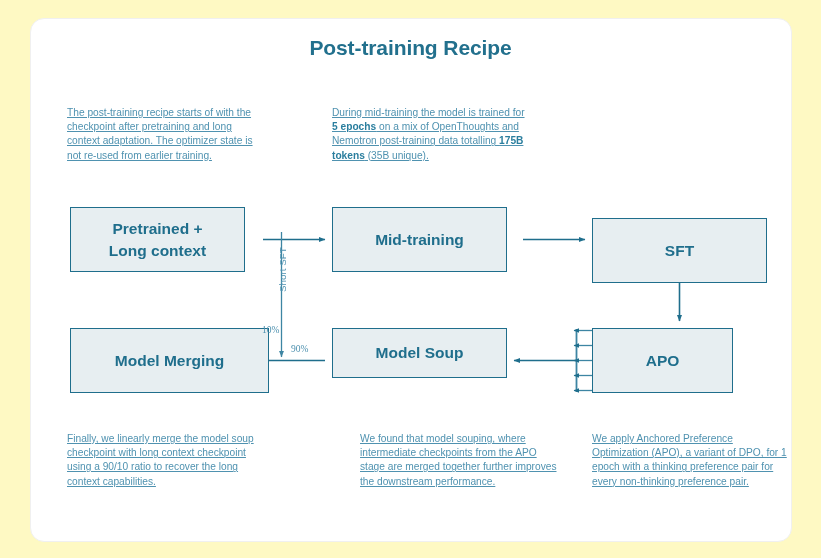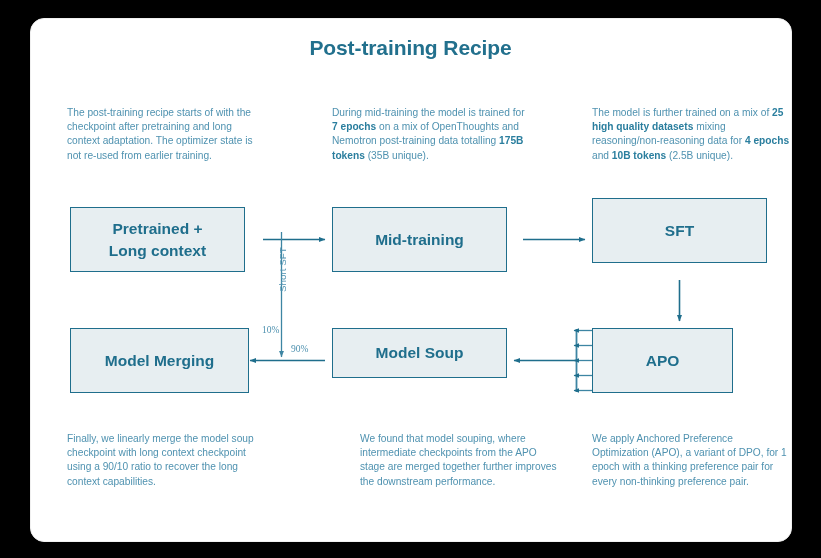--- a/index.html
+++ b/index.html
@@ -10,21 +10,21 @@
   body {
     width: 821px;
     height: 558px;
     font-family: "Liberation Sans", sans-serif;
     overflow: hidden;
   }
   #page {
     position: relative;
     width: 821px;
     height: 558px;
-    background: #000000;
+    background: #fef9c3;
     box-sizing: border-box;
   }
   
   #card-border {
     position: absolute;
     left: 30px;
     top: 18px;
     width: 762px;
     height: 524px;
     border: 1px solid #f0f0f0;
@@ -42,20 +42,21 @@
     font-weight: bold;
     color: #22708d;
     letter-spacing: -0.1px;
   }
   .desc {
     position: absolute;
     font-size: 10.2px;
     line-height: 14.2px;
     color: #4f92b0;
     width: 200px;
+    text-decoration: underline;
   }
   .desc b { color: #2a7e9e; font-weight: bold; }
   .desc-top1 { left: 67px;  top: 106px; }
   .desc-top2 { left: 332px; top: 106px; }
   .desc-top3 { left: 592px; top: 106px; }
   .desc-bot1 { left: 67px;  top: 432px; }
   .desc-bot2 { left: 332px; top: 432px; margin-left: 28px; }
   .desc-bot3 { left: 592px; top: 432px; }
 
   .node {
@@ -70,22 +71,22 @@
     color: #1f6e8c;
     font-size: 15.5px;
     font-weight: bold;
     text-align: center;
     line-height: 22px;
   }
   .node .ln { display: block; }
 
   #node-pretrained   { left: 70px;  top: 207px; width: 175px; height: 65px; }
   #node-midtraining  { left: 332px; top: 207px; width: 175px; height: 65px; }
-  #node-sft          { left: 592px; top: 198px; width: 175px; height: 65px; }
-  #node-modelmerging { left: 70px;  top: 328px; width: 179px; height: 65px; }
+  #node-sft          { left: 592px; top: 218px; width: 175px; height: 65px; }
+  #node-modelmerging { left: 70px;  top: 328px; width: 199px; height: 65px; }
   #node-modelsoup    { left: 332px; top: 328px; width: 175px; height: 50px; }
   #node-apo          { left: 592px; top: 328px; width: 141px; height: 65px; }
 
   #svg-arrows {
     position: absolute;
     left: 0; top: 0;
     width: 821px; height: 558px;
     pointer-events: none;
   }
   .lbl {
@@ -109,23 +110,22 @@
 <body>
 
 <div id="page">
 
   <div id="card-border"></div>
 
   <div id="diagram-title">Post-training Recipe</div>
 
   <div class="desc desc-top1">The post-training recipe starts of with the checkpoint after pretraining and long context adaptation. The optimizer state is not re-used from earlier training.</div>
 
-  <div class="desc desc-top2"><span>During mid-training the model is trained for </span><b>7 epochs</b><span> on a mix  of OpenThoughts and Nemotron post-training data totalling </span><b>175B tokens</b><span> (35B unique).</span></div>
+  <div class="desc desc-top2"><span>During mid-training the model is trained for </span><b>5 epochs</b><span> on a mix  of OpenThoughts and Nemotron post-training data totalling </span><b>175B tokens</b><span> (35B unique).</span></div>
 
-  <div class="desc desc-top3"><span>The model is further trained on a mix of </span><b>25 high quality datasets</b><span> mixing reasoning/non-reasoning data for </span><b>4 epochs</b><span> and </span><b>10B tokens</b><span> (2.5B unique).</span></div>
 
   <svg id="svg-arrows" viewBox="0 0 821 558">
     <defs>
       <marker id="ah" markerWidth="7" markerHeight="7" refX="6.2" refY="3" orient="auto" markerUnits="userSpaceOnUse">
         <path d="M0,0.4 L6.6,3 L0,5.6 z" fill="#1f6e8c"></path>
       </marker>
       <marker id="ah-sm" markerWidth="6" markerHeight="6" refX="5.4" refY="2.6" orient="auto" markerUnits="userSpaceOnUse">
         <path d="M0,0.3 L5.8,2.6 L0,4.9 z" fill="#1f6e8c"></path>
       </marker>
       <marker id="ah-thin" markerWidth="7" markerHeight="7" refX="6.2" refY="3" orient="auto" markerUnits="userSpaceOnUse">

